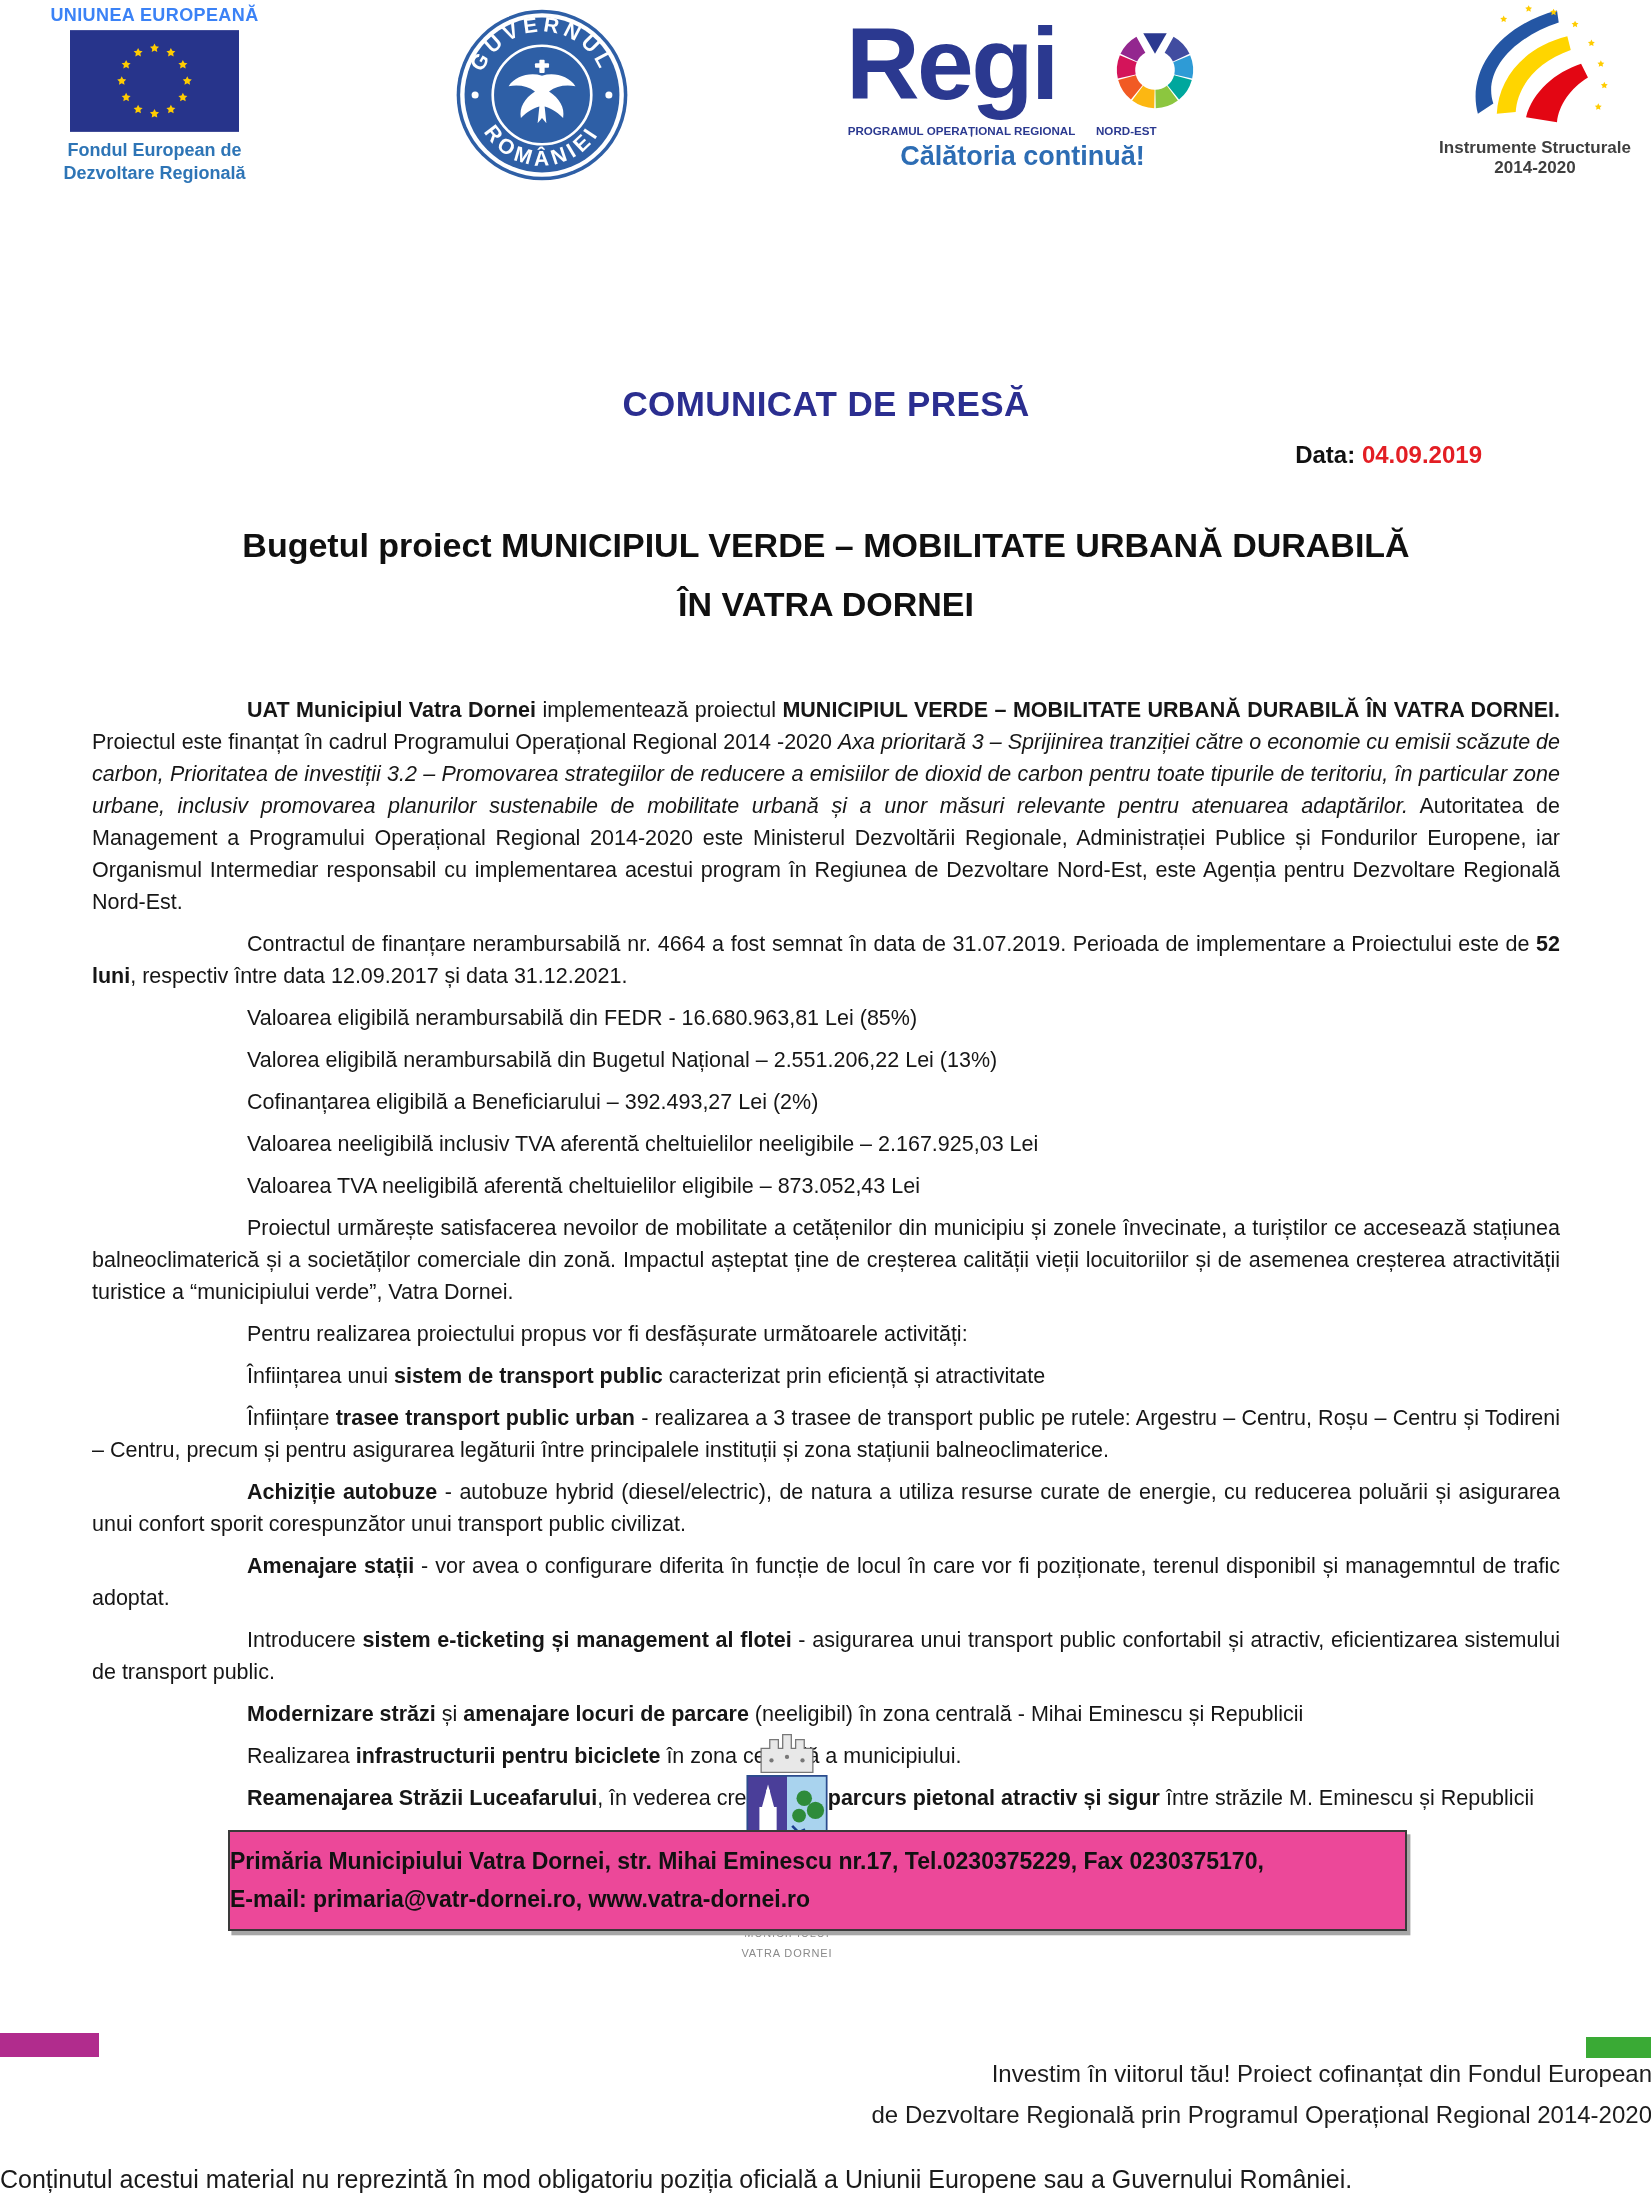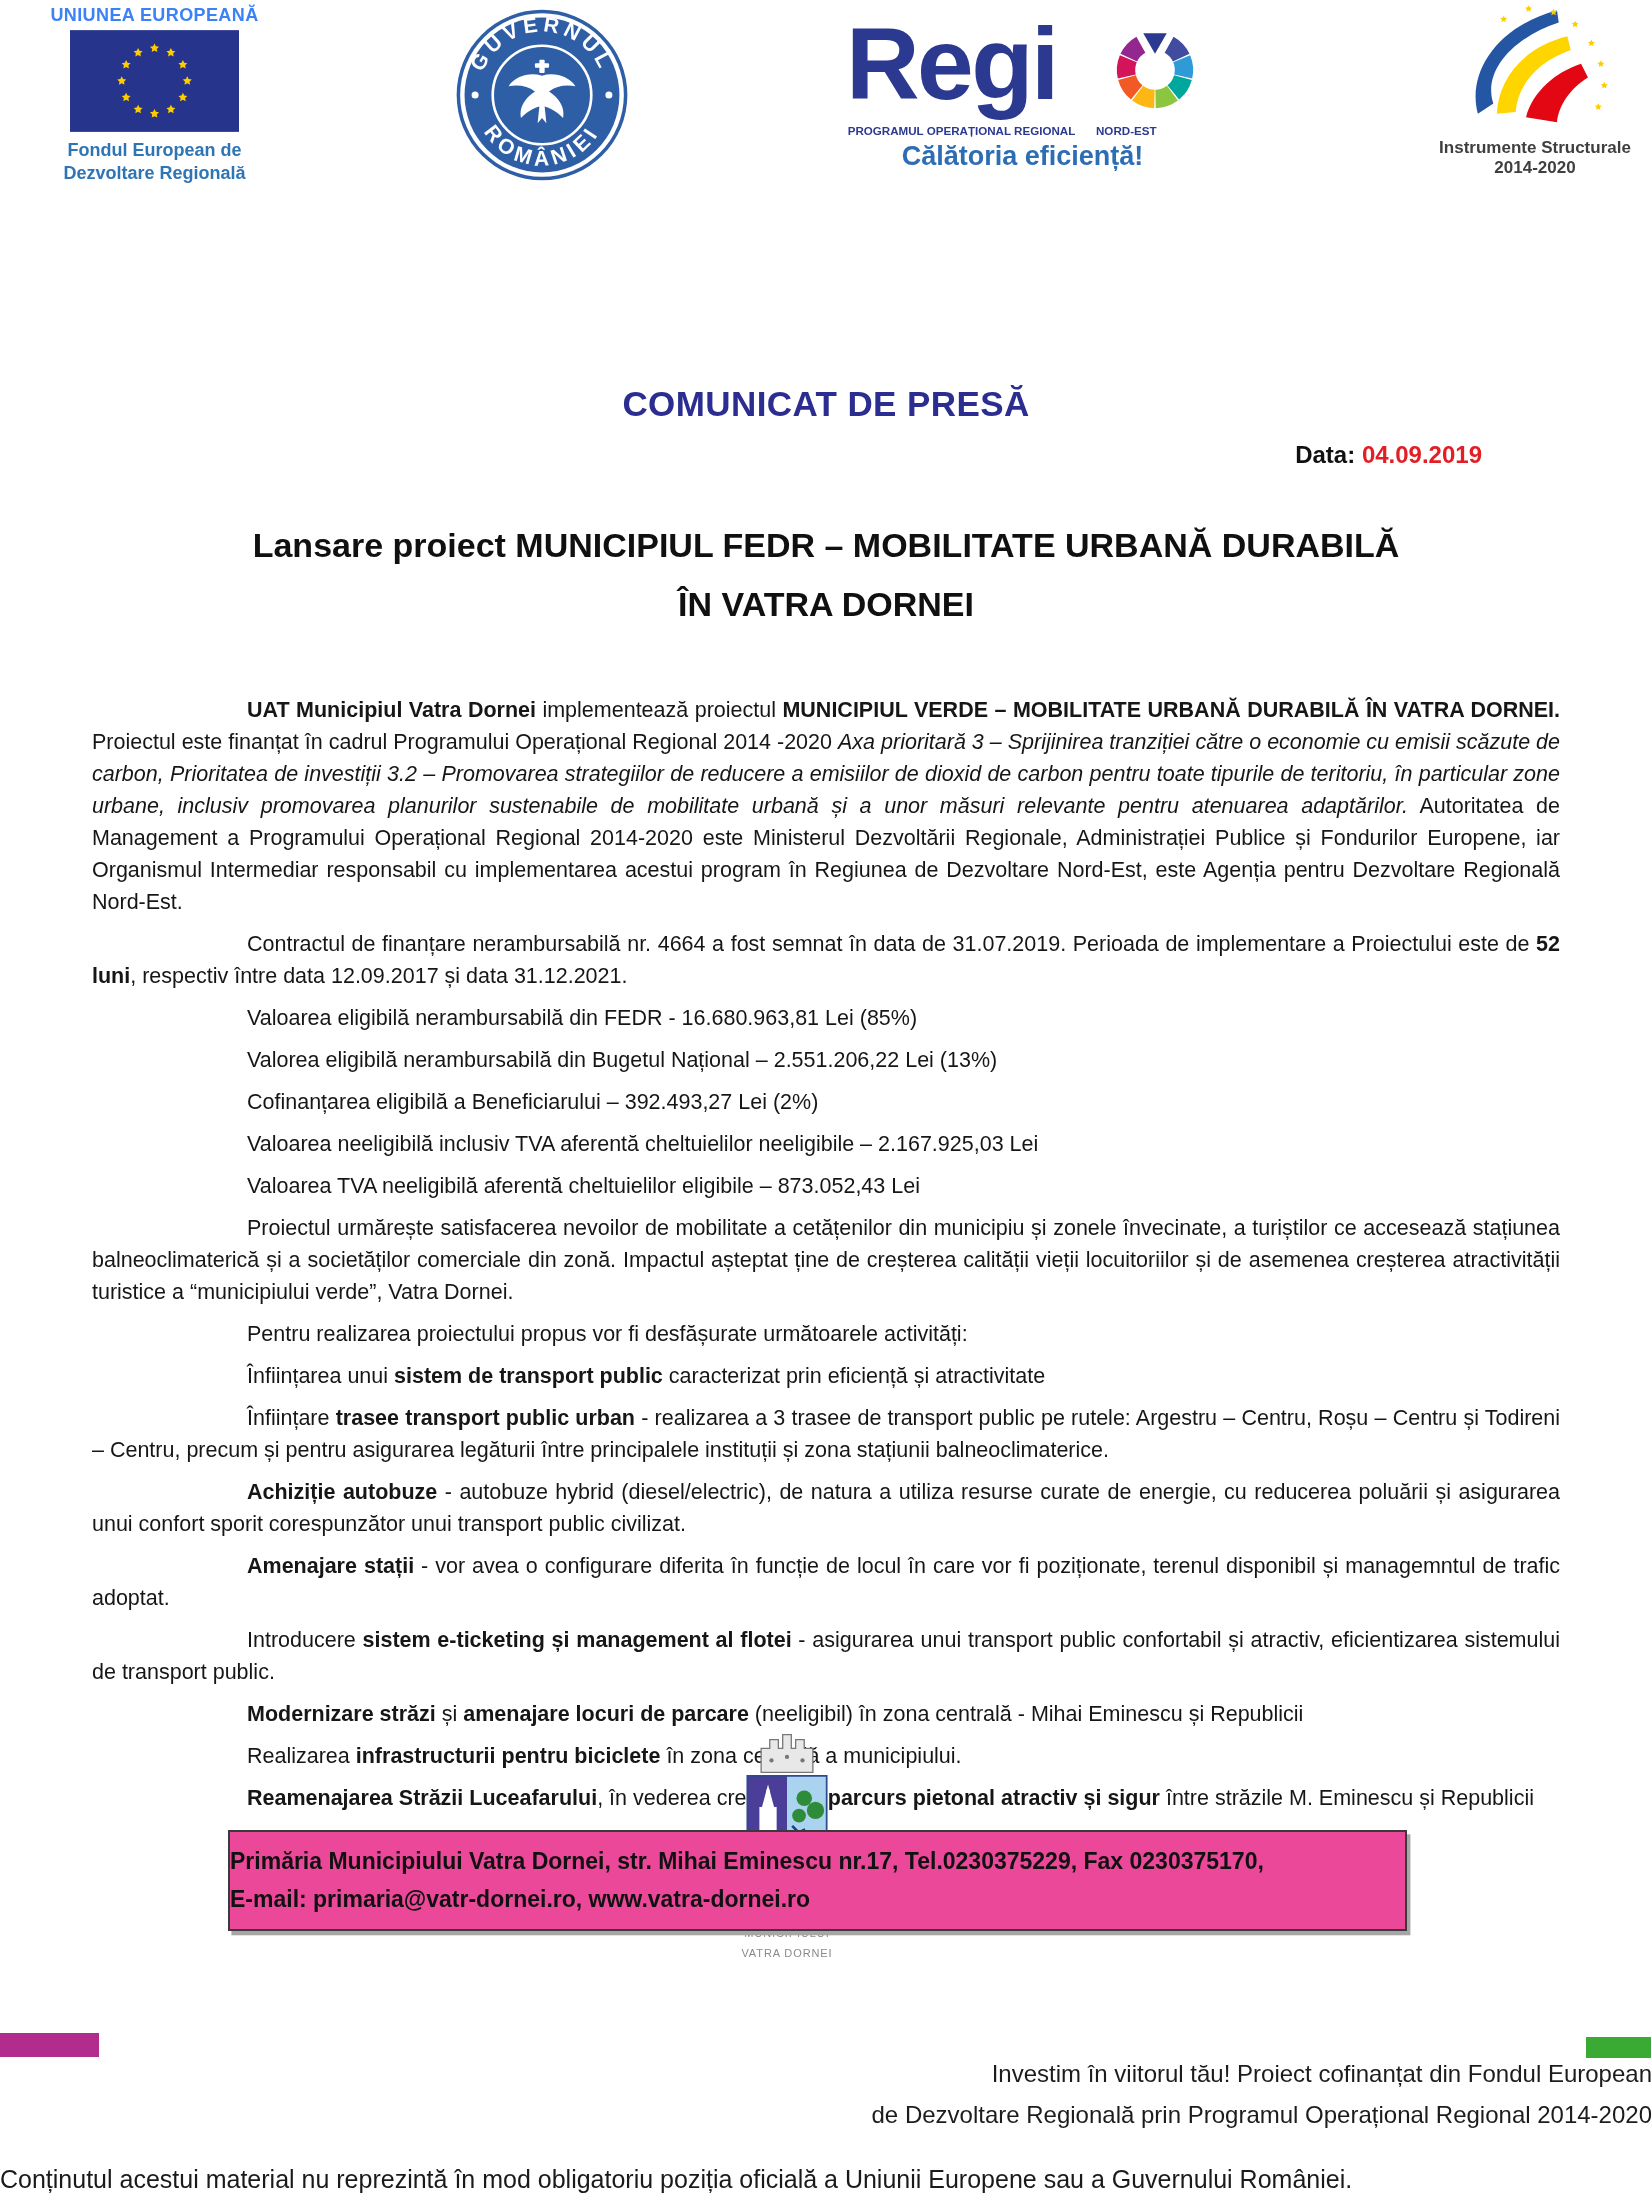--- a/index.html
+++ b/index.html
@@ -130,21 +130,21 @@
           <path d="M 91.18851750158589,101.60860939821553 A 52 52 0 0 1 61.03993066805333,111.98960034666204 L 60.53996400072,86.9946001799976 A 27 27 0 0 0 76.19403793351574,81.60447026445807 Z" fill="#8cc63f"></path>
           <path d="M 58.960069331946684,111.98960034666204 A 52 52 0 0 1 28.811482498414154,101.60860939821558 L 43.80596206648427,81.60447026445809 A 27 27 0 0 0 59.46003599928001,86.9946001799976 Z" fill="#fcb712"></path>
           <path d="M 27.172529399551273,100.32811889955536 A 52 52 0 0 1 9.80629497134445,73.58646295016914 L 33.93788392742885,67.05450960874167 A 27 27 0 0 0 42.954967188228544,80.93960019784606 Z" fill="#f15a24"></path>
           <path d="M 9.303130974329086,71.56838238449822 A 52 52 0 0 1 12.082158849697116,39.80394841820957 L 35.119582479650425,49.51358860176266 A 27 27 0 0 0 33.676625698209335,66.00666008425868 Z" fill="#d4145a"></path>
           <path d="M 12.928114667608263,37.90390054208292 A 52 52 0 0 1 34.6741567965408,14.58412539613709 L 46.85004295205003,36.418680494148106 A 27 27 0 0 0 35.558828769719675,48.52702528146613 Z" fill="#93278f"></path>
         </g>
       <polygon points="44,10 76,10 60,38" fill="#2b3990"></polygon>
     </svg>
     <div class="regio-sub-left">PROGRAMUL OPERAȚIONAL REGIONAL</div>
     <div class="regio-sub-right">NORD-EST</div>
-    <div class="regio-tagline">Călătoria eficiență!</div>
+    <div class="regio-tagline">Călătoria continuă!</div>
   </div>
 
   <div class="logo-struct">
     <svg class="struct-svg" viewBox="0 0 250 160">
       <path d="M150,12 C80,30 45,85 58,132 L76,120 C64,85 95,45 152,26 Z" fill="#2456a4"></path>
       <path d="M162,42 C110,55 82,92 80,132 L102,130 C104,100 126,72 166,58 Z" fill="#ffd500"></path>
       <path d="M178,74 C148,84 122,106 114,136 L150,142 C152,122 166,102 186,90 Z" fill="#e30613"></path>
       <g id="struct-stars" fill="#ffd500">
           <use href="#star5" transform="translate(88,22) scale(0.42)" fill="#ffcc00"></use>
           <use href="#star5" transform="translate(117,10) scale(0.42)" fill="#ffcc00"></use>
@@ -161,21 +161,21 @@
   </div>
 
   <div class="press-title">COMUNICAT DE PRESĂ</div>
 
   <div class="dateline">
     <span>Data:</span>
     <span class="date-red">04.09.2019</span>
   </div>
 
   <div class="main-heading">
-    <div>Lansare proiect MUNICIPIUL FEDR – MOBILITATE URBANĂ DURABILĂ</div>
+    <div>Bugetul proiect MUNICIPIUL VERDE – MOBILITATE URBANĂ DURABILĂ</div>
     <div>ÎN VATRA DORNEI</div>
   </div>
 
   <div class="body-text">
       <p class="para"><span class="b">UAT Municipiul Vatra Dornei </span><span>implementează proiectul </span><span class="b">MUNICIPIUL VERDE – MOBILITATE URBANĂ DURABILĂ ÎN VATRA DORNEI.</span><span> Proiectul este finanțat în cadrul Programului Operațional  Regional 2014 -2020 </span><span class="i">Axa prioritară 3 – Sprijinirea tranziției către o economie cu emisii scăzute de carbon, Prioritatea de investiții 3.2 – Promovarea strategiilor de reducere a emisiilor de dioxid de carbon pentru toate tipurile de teritoriu, în particular zone urbane, inclusiv promovarea planurilor sustenabile de mobilitate urbană și a unor măsuri relevante pentru atenuarea adaptărilor.</span><span> Autoritatea de Management a Programului Operațional Regional 2014-2020 este Ministerul Dezvoltării Regionale, Administrației Publice și Fondurilor Europene, iar Organismul Intermediar responsabil cu implementarea acestui program în Regiunea de Dezvoltare Nord-Est, este Agenția pentru Dezvoltare Regională Nord-Est.</span></p>
       <p class="para"><span>Contractul de finanțare nerambursabilă nr. 4664 a fost semnat în data de 31.07.2019.  Perioada de implementare a Proiectului este de </span><span class="b">52 luni</span><span>, respectiv între data 12.09.2017 și data 31.12.2021.</span></p>
       <p class="para"><span>Valoarea eligibilă nerambursabilă din FEDR  - 16.680.963,81 Lei (85%)</span></p>
       <p class="para"><span>Valorea eligibilă nerambursabilă din Bugetul Național – 2.551.206,22 Lei (13%)</span></p>
       <p class="para"><span>Cofinanțarea eligibilă  a Beneficiarului – 392.493,27 Lei (2%)</span></p>
       <p class="para"><span>Valoarea neeligibilă inclusiv TVA aferentă cheltuielilor neeligibile – 2.167.925,03 Lei</span></p>

